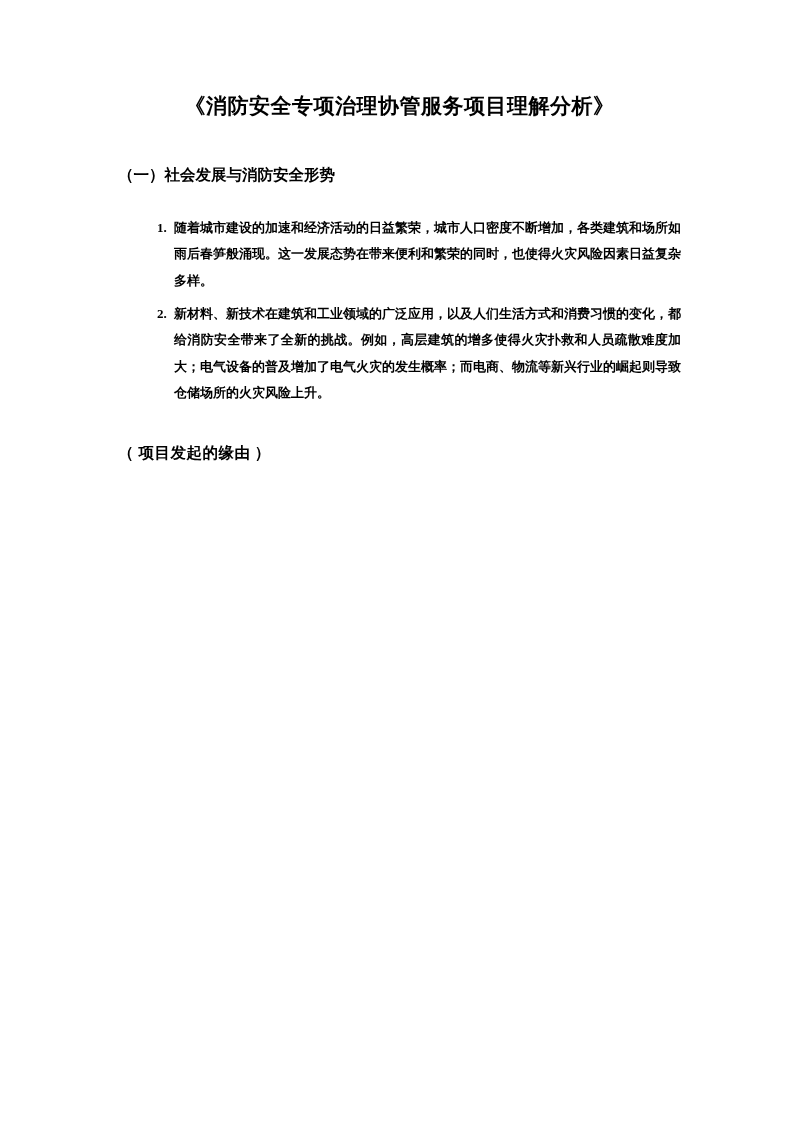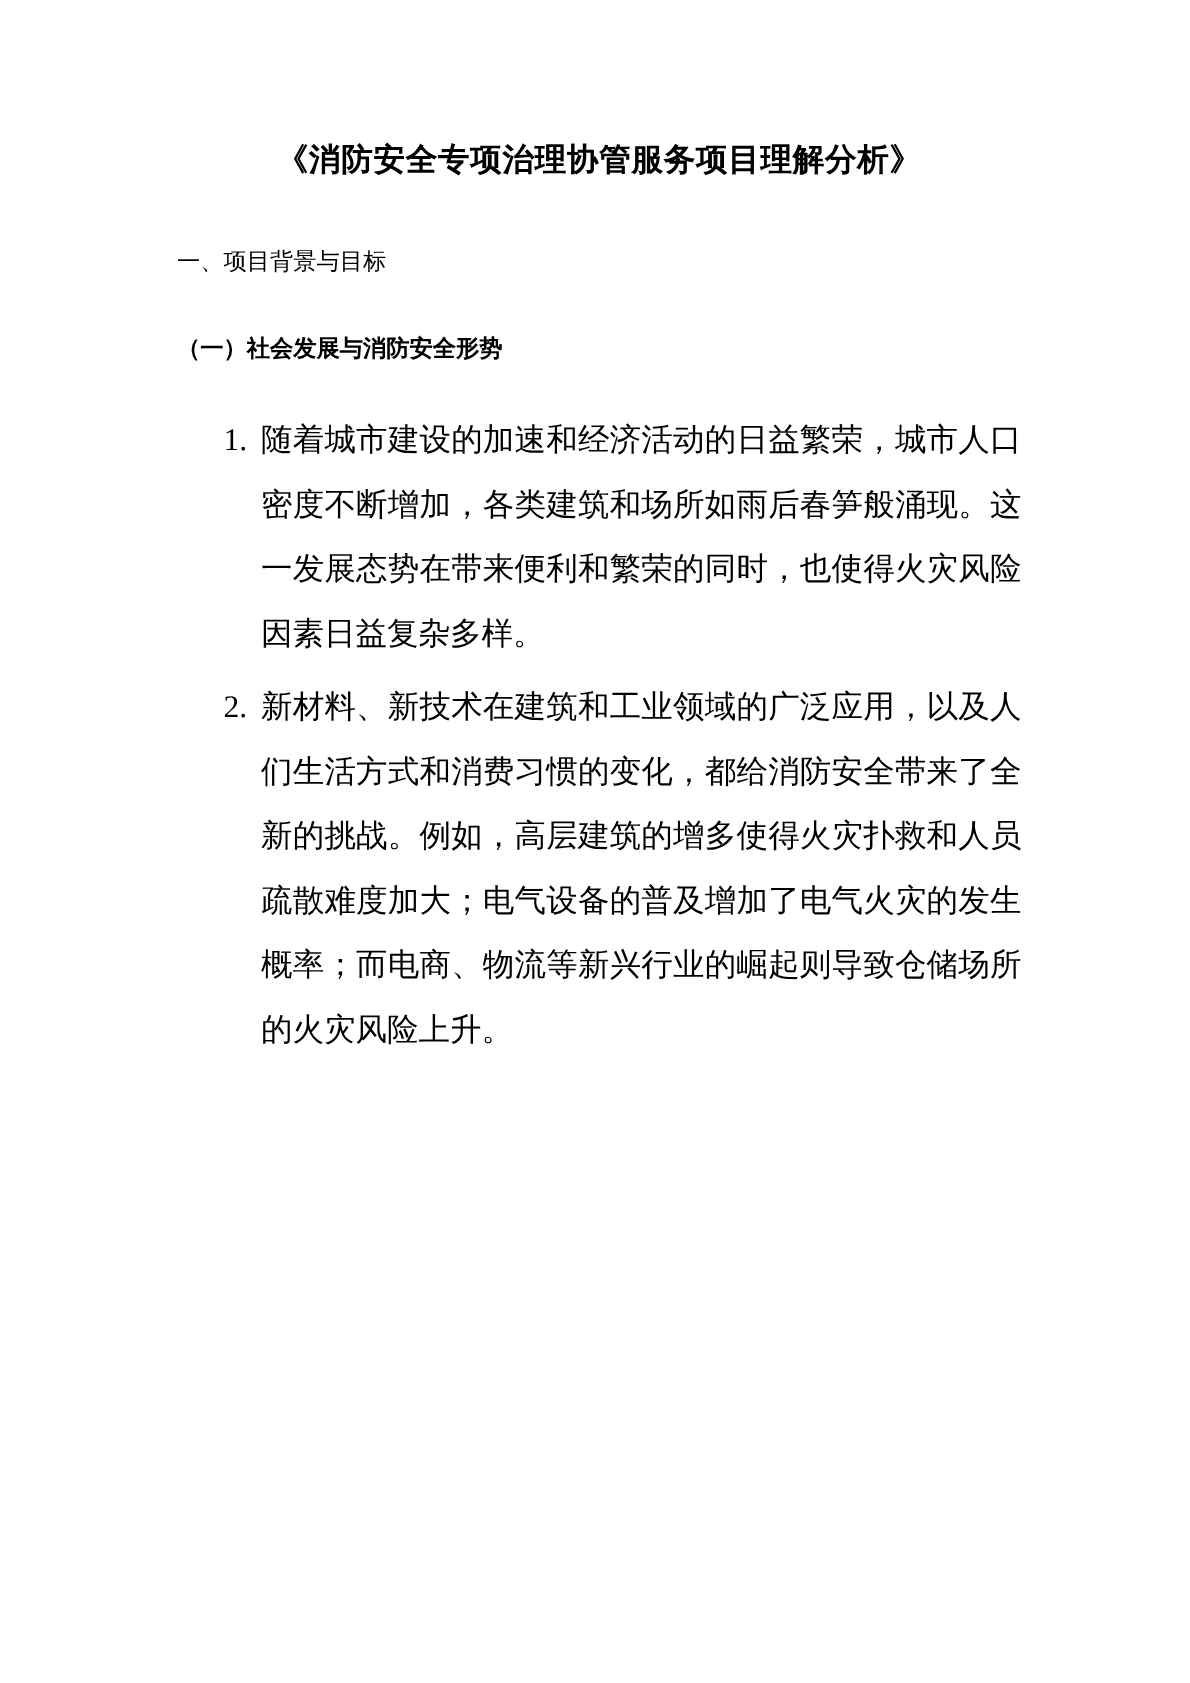--- a/index.html
+++ b/index.html
@@ -44,42 +44,43 @@
   }
   .h2.spaced-label {
     letter-spacing: 0.5px;
   }
   ol.list {
     list-style-type: decimal;
     margin: 0 0 34px 0;
     padding-left: 52px;
   }
   ol.list li {
-    font-size: 21px;
+    font-size: 13px;
     line-height: 2.05;
     margin-bottom: 6px;
     text-align: justify;
     text-justify: inter-ideograph;
     padding-left: 4px;
+    font-weight: bold;
   }
   ol.list li:last-child {
     margin-bottom: 0;
   }
 </style>
 </head>
 <body>
 
 <div class="page">
 
   <h1 class="doc-title">《消防安全专项治理协管服务项目理解分析》</h1>
 
-  <p class="h1">一、项目背景与目标</p>
 
   <p class="h2">（一）社会发展与消防安全形势</p>
 
   <ol class="list">
     <li>随着城市建设的加速和经济活动的日益繁荣，城市人口密度不断增加，各类建筑和场所如雨后春笋般涌现。这一发展态势在带来便利和繁荣的同时，也使得火灾风险因素日益复杂多样。</li>
     <li>新材料、新技术在建筑和工业领域的广泛应用，以及人们生活方式和消费习惯的变化，都给消防安全带来了全新的挑战。例如，高层建筑的增多使得火灾扑救和人员疏散难度加大；电气设备的普及增加了电气火灾的发生概率；而电商、物流等新兴行业的崛起则导致仓储场所的火灾风险上升。</li>
   </ol>
 
+  <p class="h2 spaced-label">（  项目发起的缘由  ）</p>
 
 
 </div>
 
 </body></html>

